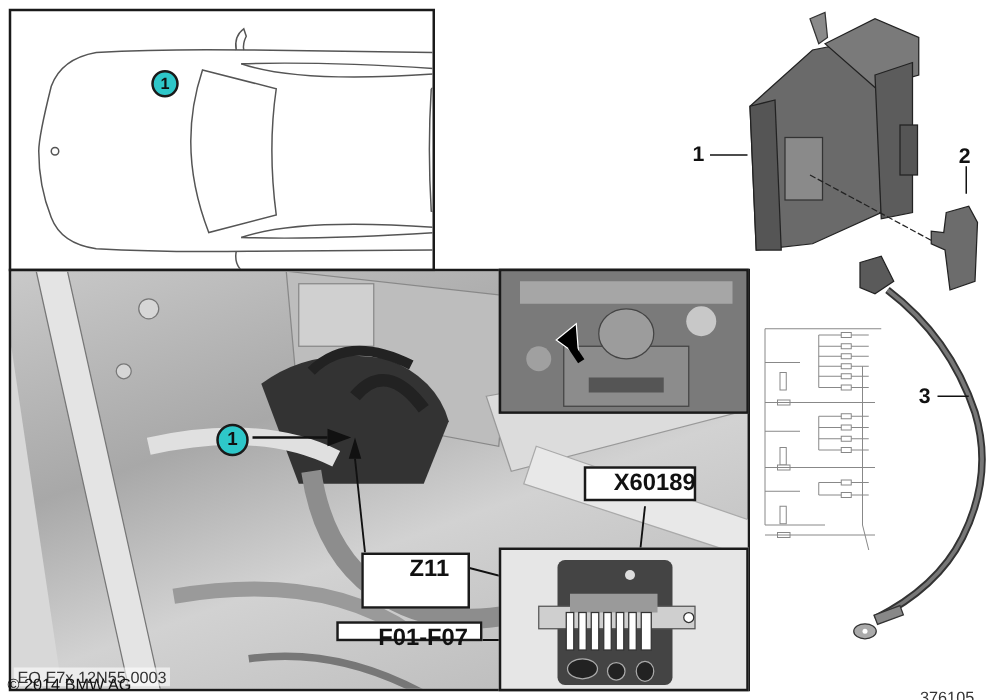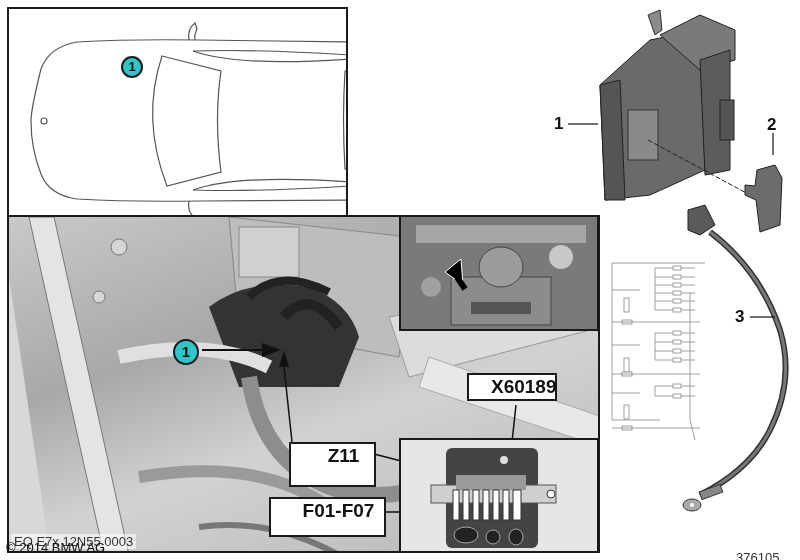--- a/index.html
+++ b/index.html
@@ -57,21 +57,21 @@
     <polygon points="270,150 275,133 280,150" fill="#111"></polygon>
     <line x1="365" y1="237" x2="435" y2="255" stroke="#111" stroke-width="1.5"></line>
     <polygon points="430,248 448,257 430,262" fill="#111"></polygon>
     <line x1="375" y1="295" x2="430" y2="295" stroke="#111" stroke-width="1.5"></line>
     <polygon points="428,289 444,295 428,301" fill="#111"></polygon>
     <line x1="507" y1="188" x2="503" y2="225" stroke="#111" stroke-width="1.5"></line>
     <polygon points="497,222 503,238 508,222" fill="#111"></polygon>
   </svg>
   <div class="badge big" style="left:164px;top:122px;">1</div>
   <div class="callout" style="left:280px;top:225px;width:87px;height:45px;">Z11</div>
-  <div class="callout" style="left:260px;top:280px;width:117px;height:40px;">F01-F07</div>
+  <div class="callout" style="left:260px;top:280px;width:117px;height:16px;">F01-F07</div>
   <div class="callout" style="left:458px;top:156px;width:90px;height:28px;">X60189</div>
   <div class="footer" style="left:2px;top:317px;font-size:13px;color:#333;background:rgba(255,255,255,0.6);padding:0 3px;">EQ E7x 12N55 0003</div>
 </div>
 
 <div class="panel" style="left:399px;top:215px;width:200px;height:116px;background:#6e6e6e;">
   <svg width="200" height="116">
     <rect x="0" y="0" width="200" height="116" fill="#7a7a7a"></rect>
     <rect x="15" y="8" width="170" height="18" fill="#a6a6a6"></rect>
     <rect x="50" y="60" width="100" height="48" fill="#8c8c8c" stroke="#444"></rect>
     <ellipse cx="100" cy="50" rx="22" ry="20" fill="#9c9c9c" stroke="#444"></ellipse>

